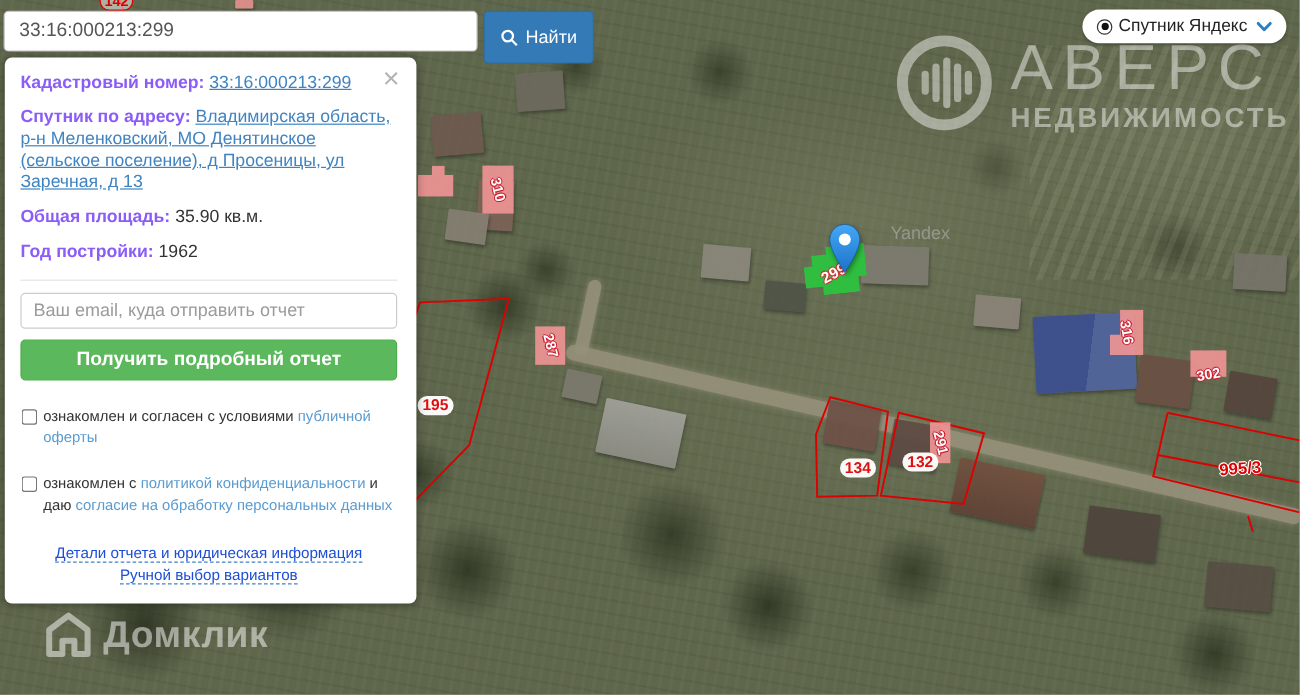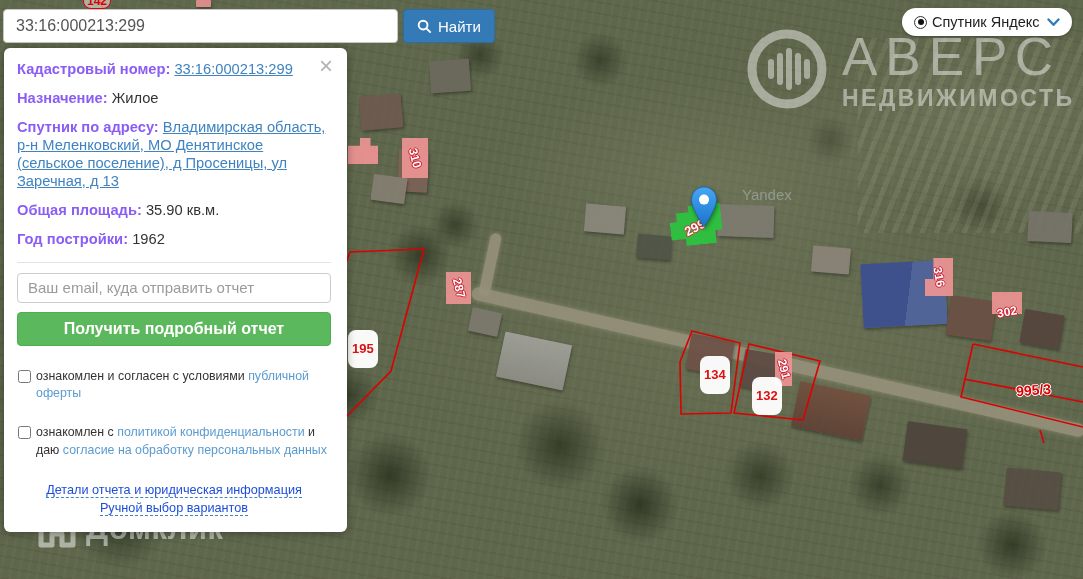--- a/index.html
+++ b/index.html
@@ -41,21 +41,21 @@
   .bld { position:absolute; opacity:.92; border-radius:1px; box-shadow:1px 2px 3px rgba(0,0,0,.35); }
 
   
   #parcels-svg { position:absolute; inset:0; z-index:4; pointer-events:none; }
 
   
   .pinkb { position:absolute; background:rgba(238,148,148,.92); z-index:4; }
   .pinkb .num { position:absolute; left:50%; top:50%; color:#fff; font-weight:bold; font-size:12px; white-space:nowrap;
     text-shadow:-1px 0 #c23,1px 0 #c23,0 -1px #c23,0 1px #c23; }
   .pill { position:absolute; z-index:4; background:rgba(255,255,255,.96); color:#d11; font-weight:bold; font-size:13px;
-    padding:11px 4px; border-radius:8px; line-height:16px; }
+    padding:0 4px; border-radius:8px; line-height:16px; }
   .redlbl { position:absolute; z-index:4; color:#d00; font-weight:bold; font-size:14px;
     text-shadow:-1px 0 #fff,1px 0 #fff,0 -1px #fff,0 1px #fff; }
   #lbl-142 { position:absolute; left:83px; top:-7px; z-index:4; color:#d00; font-weight:bold; font-size:12px;
     border:1.5px solid #d00; border-radius:9px; background:rgba(255,255,255,.5); padding:0 3px; line-height:14px; }
 
   
   #sel-building { position:absolute; left:670px; top:205px; width:52px; height:40px; background:#2fbe3f; z-index:5;
     transform:rotate(-6deg);
     clip-path:polygon(0% 38%,14% 38%,14% 16%,38% 16%,38% 0%,100% 0%,100% 68%,86% 68%,86% 100%,28% 100%,28% 82%,0% 82%); }
   #sel-label { position:absolute; left:684px; top:220px; z-index:6; color:#fff; font-weight:bold; font-size:13px;
@@ -70,21 +70,21 @@
   #brand-texts { padding-top:2px; }
   #brand-title { font-size:53px; font-weight:normal; letter-spacing:8px; line-height:1.0; }
   #brand-sub { font-size:23px; font-weight:bold; letter-spacing:2.5px; margin-top:2px; }
   #domclick-wm { position:absolute; left:38px; top:510px; z-index:5; display:flex; align-items:center; color:#fff; opacity:.5; pointer-events:none; }
   #domclick-text { font-size:31px; font-weight:bold; margin-left:10px; letter-spacing:.5px;text-align:right; }
 
   
   #searchbar { position:absolute; left:3px; top:9px; z-index:10; display:flex; }
   #search-input { width:395px; height:34px; border:1px solid #c6c6c6; border-radius:4px; padding:0 12px;
     font-size:16px; color:#555; background:#fff; outline:none; font-family:"Liberation Sans", sans-serif; }
-  #search-btn { margin-left:5px; height:34px; padding:0 13px; background:#337ab7; border:1px solid #2e6da4; border-radius:4px;
+  #search-btn { margin-left:5px; height:44px; padding:0 13px; background:#337ab7; border:1px solid #2e6da4; border-radius:4px;
     color:#fff; font-size:15px; display:flex; align-items:center; gap:6px; cursor:pointer; font-family:"Liberation Sans", sans-serif; }
 
   
   #layer-pill { position:absolute; left:902px; top:8px; z-index:10; width:170px; height:28px; background:#fff; border-radius:14px;
     box-shadow:0 1px 3px rgba(0,0,0,.3); display:flex; align-items:center; padding:0 12px; cursor:pointer; }
   #layer-radio { width:13px; height:13px; border:1.5px solid #333; border-radius:50%; position:relative; flex:none; }
   #layer-radio::after { content:""; position:absolute; left:2.5px; top:2.5px; width:6px; height:6px; background:#111; border-radius:50%; }
   #layer-label { font-size:14.5px; color:#222; margin-left:5px; flex:1; white-space:nowrap; }
   #layer-chevron { flex:none; }
 
@@ -159,21 +159,21 @@
     <span class="num" style="transform:translate(-50%,-50%) rotate(76deg)">291</span>
   </div>
   <div class="pinkb" style="left:925px;top:258px;width:28px;height:38px;clip-path:polygon(30% 0,100% 0,100% 100%,0 100%,0 55%,30% 55%)">
     <span class="num" style="transform:translate(-50%,-50%) rotate(80deg)">316</span>
   </div>
   <div class="pinkb" style="left:992px;top:292px;width:30px;height:22px">
     <span class="num" style="top:90%;transform:translate(-50%,-50%) rotate(-10deg)">302</span>
   </div>
 
   <span class="pill" style="left:348px;top:330px">195</span>
-  <span class="pill" style="left:700px;top:356px">134</span>
+  <span class="pill" style="left:700px;top:382px">134</span>
   <span class="pill" style="left:752px;top:377px">132</span>
   <span class="redlbl" style="left:1016px;top:382px;transform:rotate(-4deg)">995/3</span>
   <span id="lbl-142">142</span>
 
   <div id="sel-building"></div>
   <span id="sel-label">299</span>
   <svg id="map-pin" width="28" height="42" viewBox="0 0 28 42">
     <defs>
         <linearGradient id="ping" x1="0" y1="0" x2="0" y2="1">
       <stop offset="0" stop-color="#45a7f5"></stop>
@@ -229,23 +229,20 @@
     </svg>
   </div>
 
   <div id="panel">
     <span id="panel-close">×</span>
 
     <div class="field">
       <b>Кадастровый номер: </b><a class="plink">33:16:000213:299</a>
     </div>
     <div class="field">
-      <b>Назначение: </b><span>Жилое</span>
-    </div>
-    <div class="field">
       <b>Спутник по адресу: </b><a class="plink">Владимирская область, р-н Меленковский, МО Денятинское (сельское поселение), д Просеницы, ул Заречная, д 13</a>
     </div>
     <div class="field">
       <b>Общая площадь: </b><span>35.90 кв.м.</span>
     </div>
     <div class="field" style="margin-bottom:0">
       <b>Год постройки: </b><span>1962</span>
     </div>
 
     <hr id="panel-divider">

